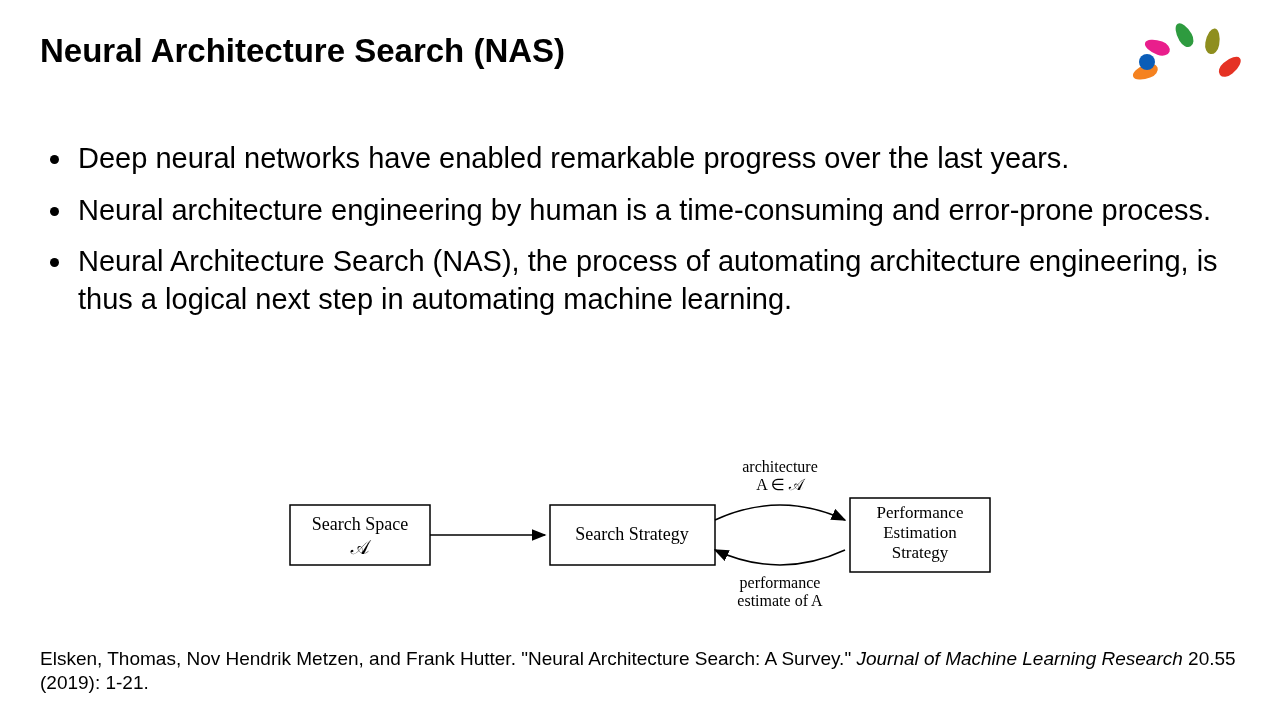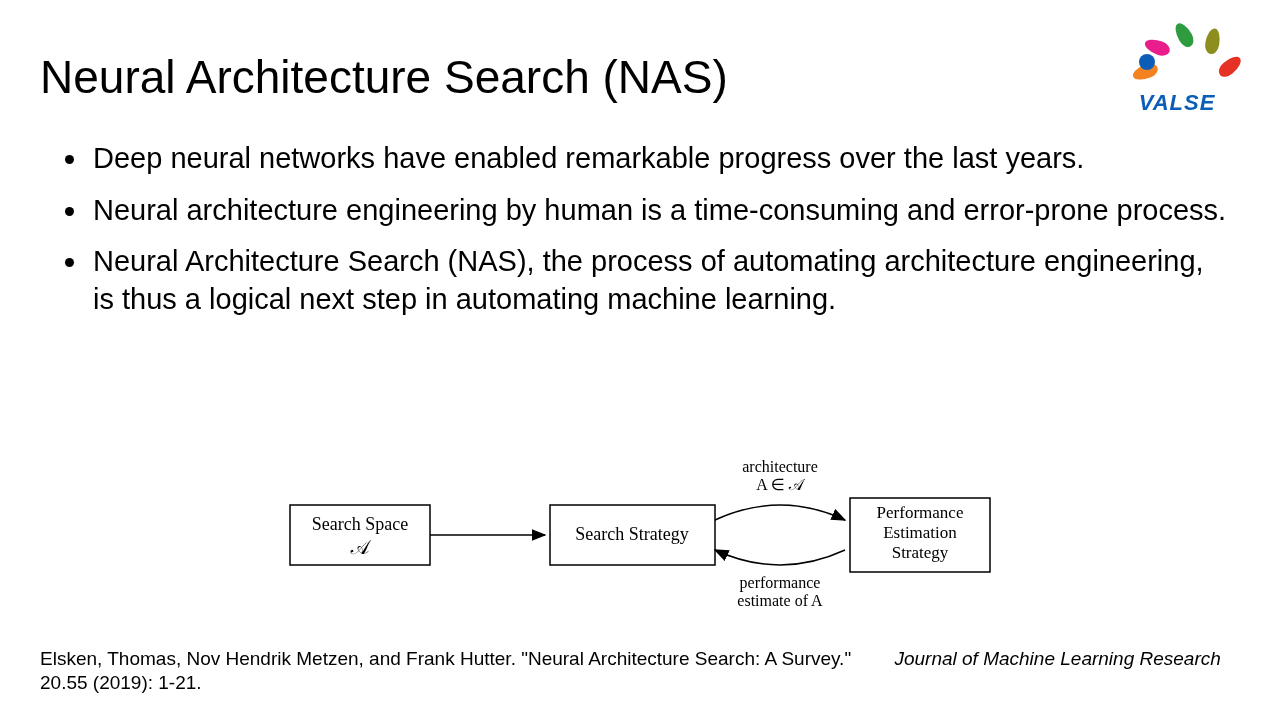--- a/index.html
+++ b/index.html
@@ -7,24 +7,24 @@
     width: 1280px;
     height: 720px;
     background: #fff;
     font-family: Arial, Helvetica, sans-serif;
     color: #000;
     position: relative;
     overflow: hidden;
   }
   .title {
     position: absolute;
-    top: 50px;
+    top: 32px;
     left: 40px;
-    font-size: 46px;
-    font-weight: 400;
+    font-size: 33px;
+    font-weight: 700;
   }
   .logo {
     position: absolute;
     top: 18px;
     right: 28px;
     width: 150px;
     text-align: center;
   }
   .logo-petals {
     position: relative;
@@ -59,56 +59,55 @@
     position: absolute;
     top: 140px;
     left: 50px;
     right: 50px;
     font-size: 29px;
     line-height: 1.3;
   }
   .bullets li {
     margin-bottom: 14px;
     list-style: disc;
-    margin-left: 39px;
+    margin-left: 24px;
     padding-left: 4px;
   }
   .diagram {
     position: absolute;
     top: 460px;
     left: 50%;
     transform: translateX(-50%);
     width: 720px;
     height: 150px;
   }
   .citation {
     position: absolute;
     bottom: 24px;
     left: 40px;
     right: 40px;
     font-size: 19px;
     line-height: 1.3;
   }
-  .citation .journal { font-style: italic; margin-left: 38px; }
+  .citation .journal { font-style: italic; }
 </style>
 </head>
 <body>
 
 <h1 class="title">Neural Architecture Search (NAS)</h1>
 
 <div class="logo">
   <div class="logo-petals" id="petals">
       <div class="petal" style="background: rgb(245, 130, 32); left: 26px; top: 20px; transform: rotate(-110deg);"></div>
       <div class="petal" style="background: rgb(233, 30, 140); left: 38px; top: 6px; transform: rotate(-70deg);"></div>
       <div class="petal" style="background: rgb(46, 155, 63); left: 58px; top: 2px; transform: rotate(-30deg);"></div>
       <div class="petal" style="background: rgb(142, 142, 30); left: 76px; top: 10px; transform: rotate(10deg);"></div>
       <div class="petal" style="background: rgb(229, 50, 36); left: 84px; top: 30px; transform: rotate(50deg);"></div>
       <div class="dot" style="background: rgb(11, 93, 184);"></div>
     </div>
-  <div class="logo-text">VALSE</div>
 </div>
 
 <ul class="bullets">
   <li>Deep neural networks have enabled remarkable progress over the last years.</li>
   <li>Neural architecture engineering by human is a time-consuming and error-prone process.</li>
   <li>Neural Architecture Search (NAS), the process of automating architecture engineering, is thus a logical next step in automating machine learning.</li>
 </ul>
 
 <div class="diagram">
   <svg width="720" height="150" viewBox="0 0 720 150">

